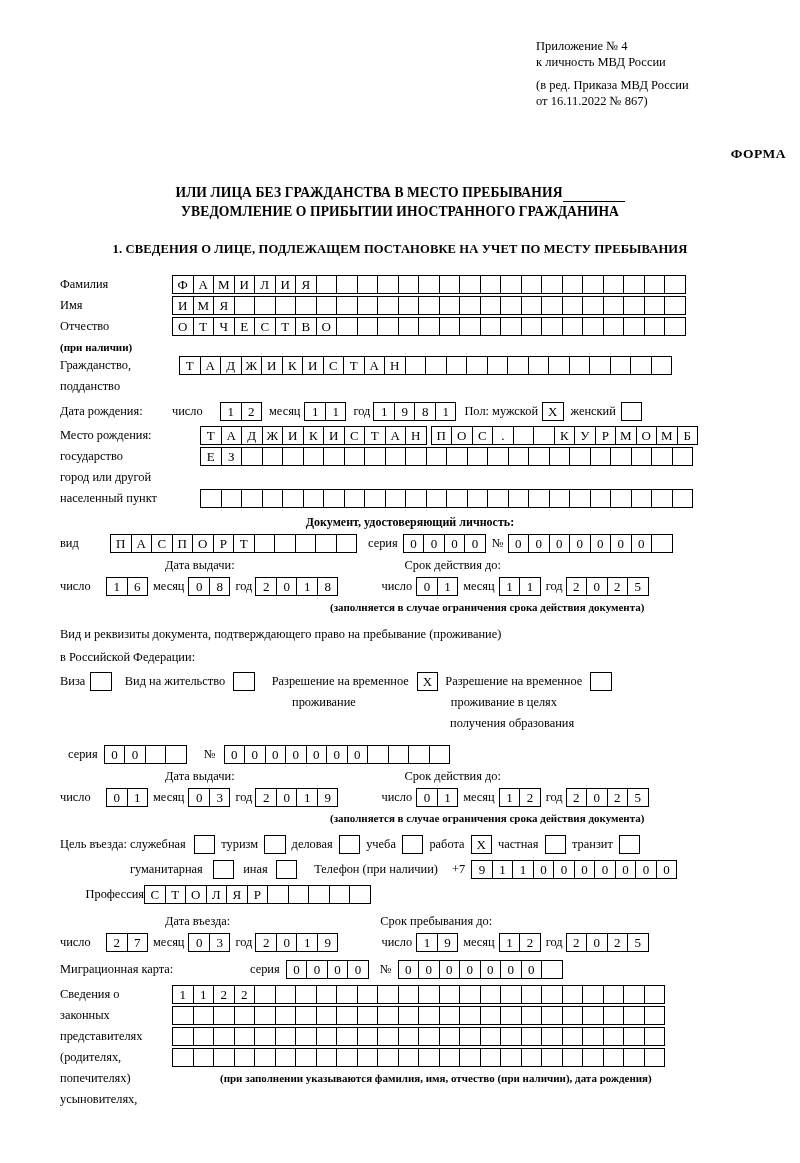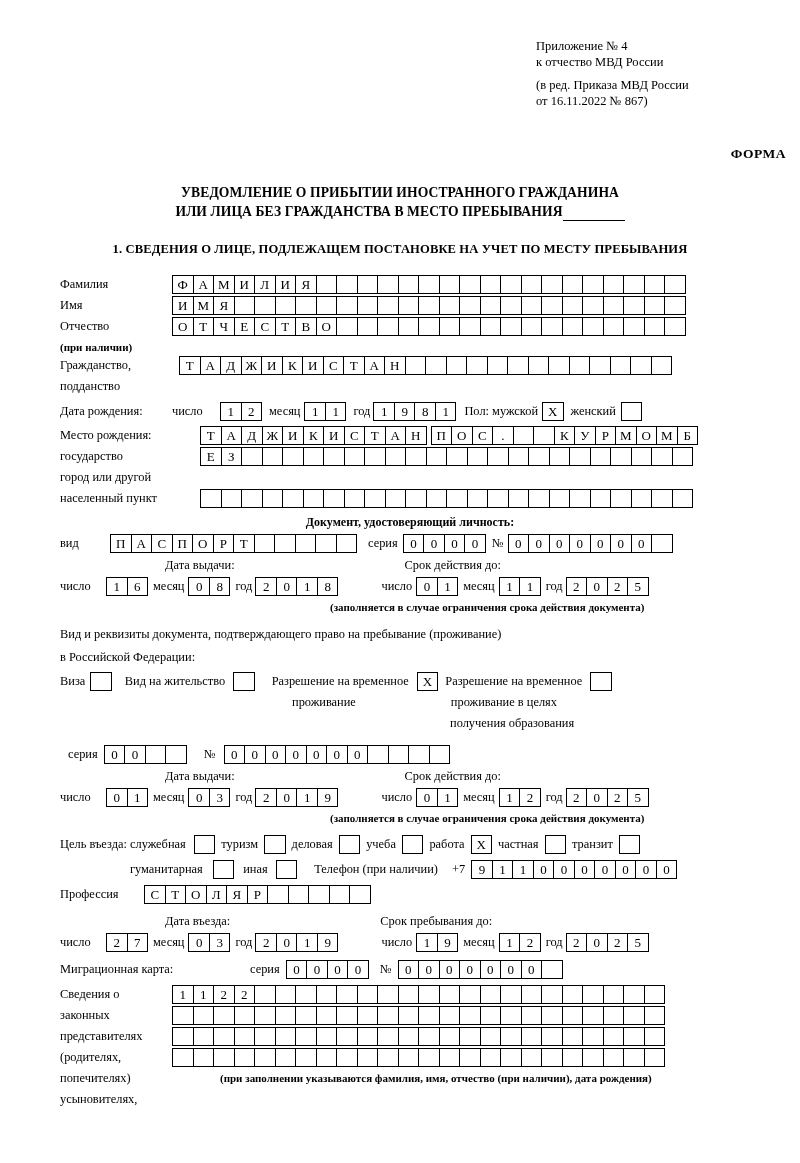--- a/index.html
+++ b/index.html
@@ -110,31 +110,31 @@
 
   .lbl-w1 { width: 112px; }
 </style>
 </head>
 <body>
 
 <div class="page">
 
   <div class="hdr">
     <div>Приложение № 4</div>
-    <div>к отчество МВД России</div>
+    <div>к личность МВД России</div>
     <div class="gap"></div>
     <div>(в ред. Приказа МВД России</div>
     <div>от 16.11.2022 № 867)</div>
   </div>
 
   <div class="forma">ФОРМА</div>
 
   <div class="title">
+    <div><span>ИЛИ ЛИЦА БЕЗ ГРАЖДАНСТВА В МЕСТО ПРЕБЫВАНИЯ</span><span class="ul"></span></div>
     <div>УВЕДОМЛЕНИЕ О ПРИБЫТИИ ИНОСТРАННОГО ГРАЖДАНИНА</div>
-    <div><span>ИЛИ ЛИЦА БЕЗ ГРАЖДАНСТВА В МЕСТО ПРЕБЫВАНИЯ</span><span class="ul"></span></div>
   </div>
 
   <div class="section1">1. СВЕДЕНИЯ О ЛИЦЕ, ПОДЛЕЖАЩЕМ ПОСТАНОВКЕ НА УЧЕТ ПО МЕСТУ ПРЕБЫВАНИЯ</div>
 
   <div class="form">
 
     <div class="row">
       <div class="lbl lbl-w1">Фамилия</div>
       <div class="boxes">
           <div class="b">Ф</div>
@@ -628,21 +628,21 @@
           <div class="b">0</div>
           <div class="b">0</div>
           <div class="b">0</div>
           <div class="b">0</div>
           <div class="b">0</div>
           <div class="b">0</div>
         </div>
     </div>
 
     <div class="row" style="margin-top:6px;">
-      <div class="lbl" style="width:84px;">Профессия</div>
+      <div class="lbl" style="width:84px;text-align:right;">Профессия</div>
       <div class="boxes">
           <div class="b">С</div>
           <div class="b">Т</div>
           <div class="b">О</div>
           <div class="b">Л</div>
           <div class="b">Я</div>
           <div class="b">Р</div>
           <div class="b"></div>
           <div class="b"></div>
           <div class="b"></div>

